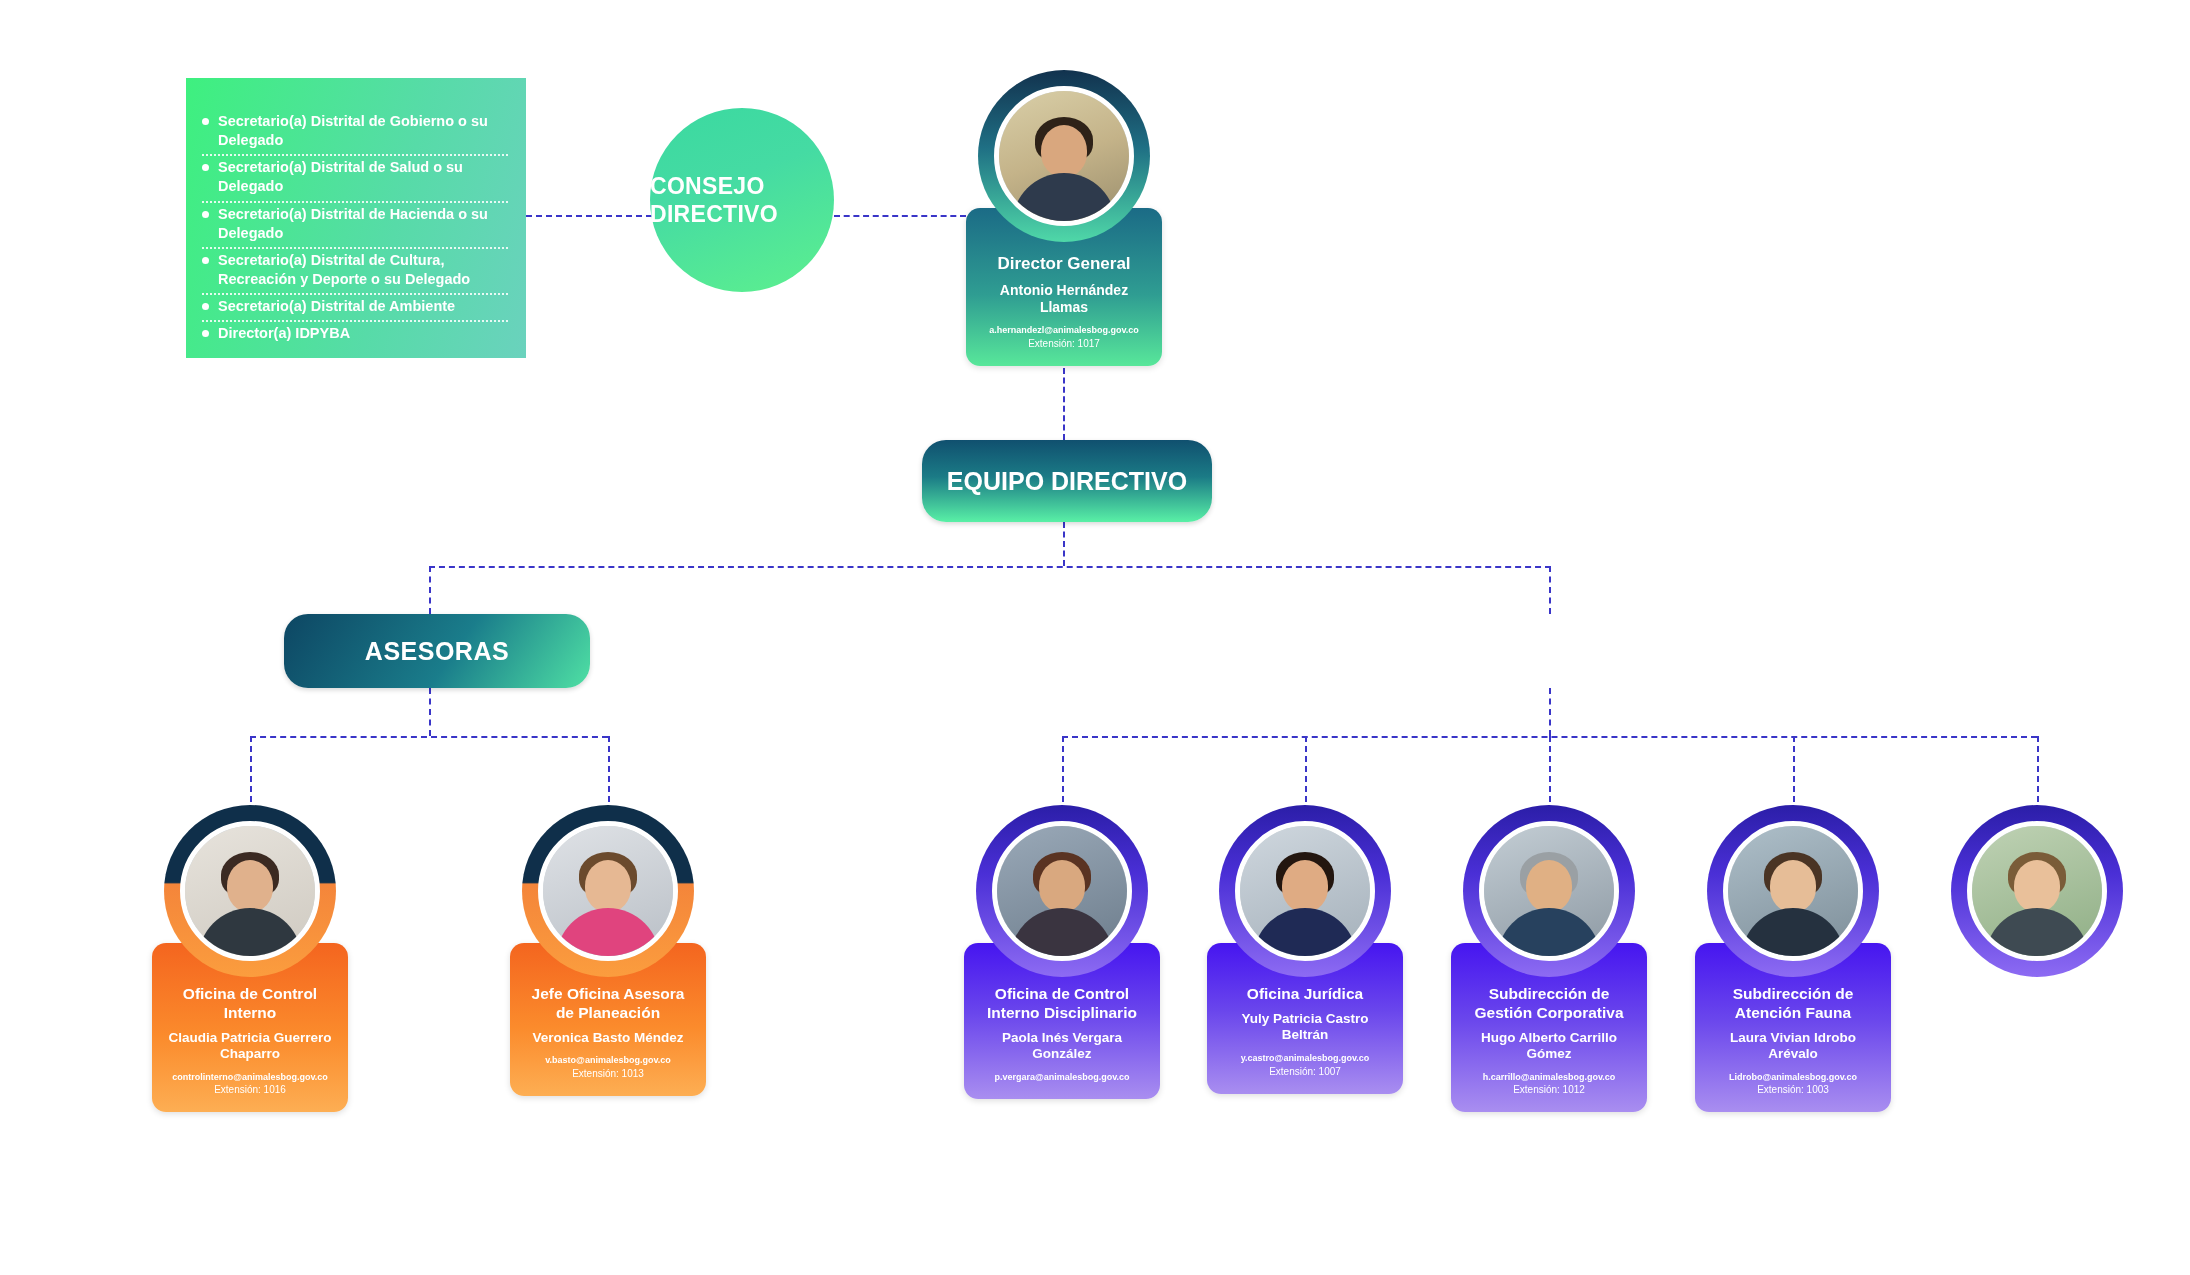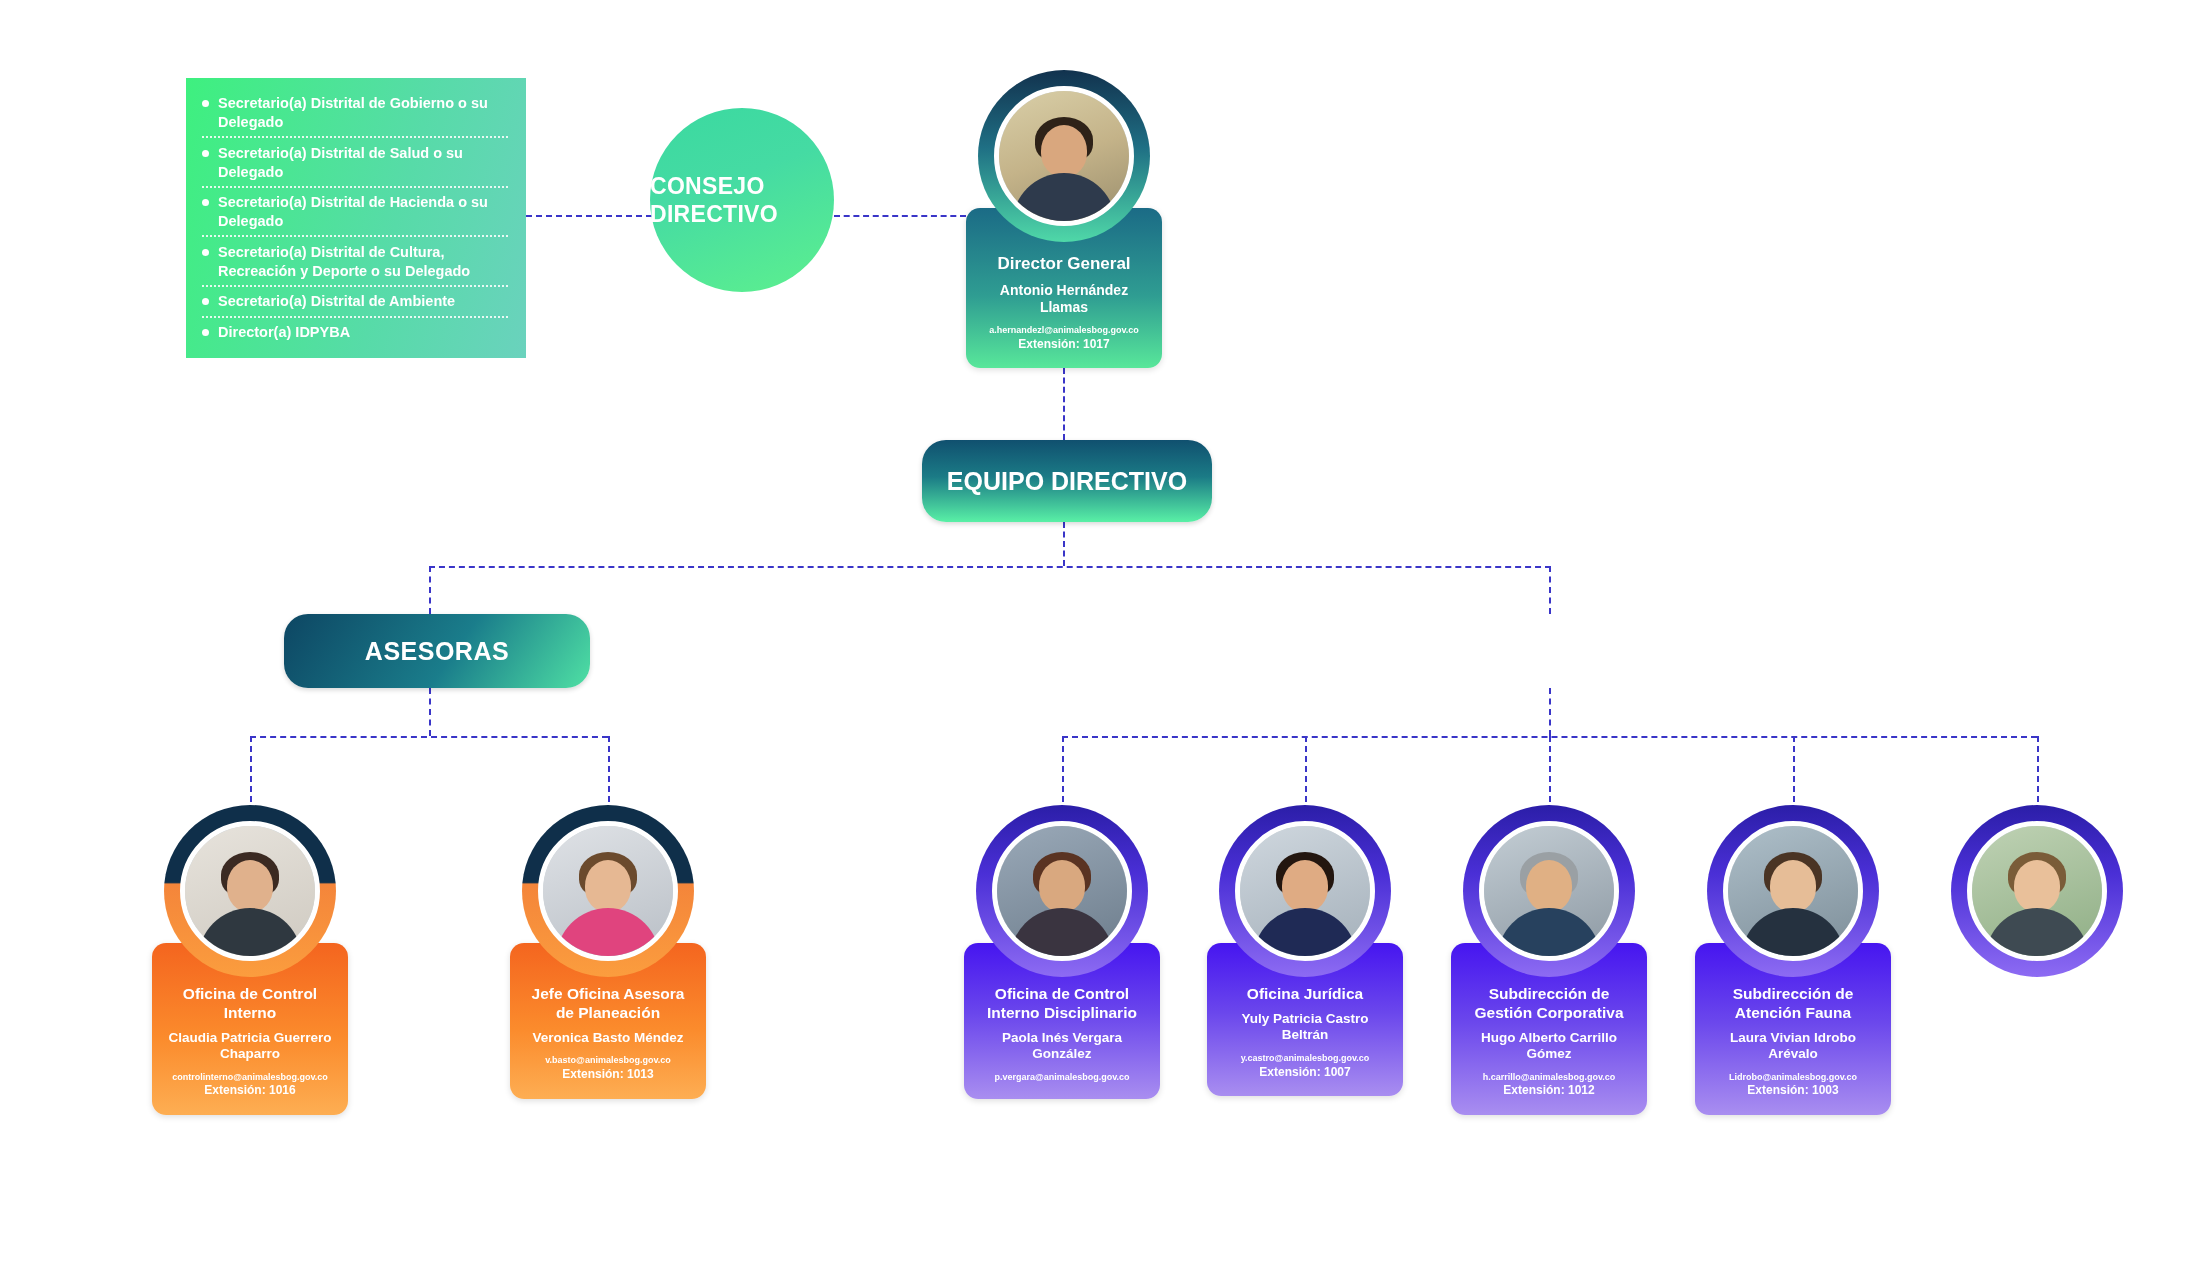--- a/index.html
+++ b/index.html
@@ -14,21 +14,21 @@
   
   .ln { position: absolute; }
   .ln-h { border-top: 2px dashed #3a35c8; }
   .ln-v { border-left: 2px dashed #3a35c8; }
 
   
   #council-list {
     position: absolute; left: 186px; top: 78px;
     width: 340px; height: 280px;
     background: linear-gradient(105deg,#3ef07f 0%, #57dba8 60%, #6ad2bd 100%);
-    padding: 14px 18px 12px 16px;
+    padding: 32px 18px 12px 16px;
     display: flex; flex-direction: column; justify-content: space-between;
   }
   .council-item {
     display: flex; align-items: flex-start; gap: 9px;
     color: #ffffff; font-weight: bold; font-size: 14.5px; line-height: 1.32;
     padding: 2px 0 4px 0;
     border-bottom: 2px dotted rgba(255,255,255,.85);
   }
   .council-item:last-child { border-bottom: none; }
   .council-item .dot {
@@ -89,21 +89,21 @@
     
     content: ""; position: absolute; left: 0; right: 0; top: -20px; height: 34px;
     background: inherit;
     clip-path: polygon(0 100%, 26% 0, 74% 0, 100% 100%);
     border-radius: 14px 14px 0 0;
     z-index: -1;
   }
   .card .role { font-weight: bold; font-size: 15.5px; line-height: 1.22; }
   .card .name { font-weight: bold; font-size: 13.5px; line-height: 1.22; margin-top: 7px; }
   .card .mail { font-weight: bold; font-size: 9px; line-height: 1.3; margin-top: 9px; word-break: break-all;}
-  .card .ext  { font-weight: bold; font-size: 12px; line-height: 1.3; }
+  .card .ext  { font-weight: normal; font-size: 10px; line-height: 1.3; }
 
   
   #director-general { left: 966px; top: 70px; width: 196px; }
   #director-general .ring { background: linear-gradient(180deg,#12324e 0%,#1f6f84 45%,#4fd8a8 100%); }
   #director-general .card {
     background: linear-gradient(180deg,#1b6b86 0%, #2f9d92 55%, #58e79a 100%);
     padding-top: 46px;
   }
   #director-general .card .role { font-size: 17px; }
   #director-general .card .name { font-size: 14px; }

